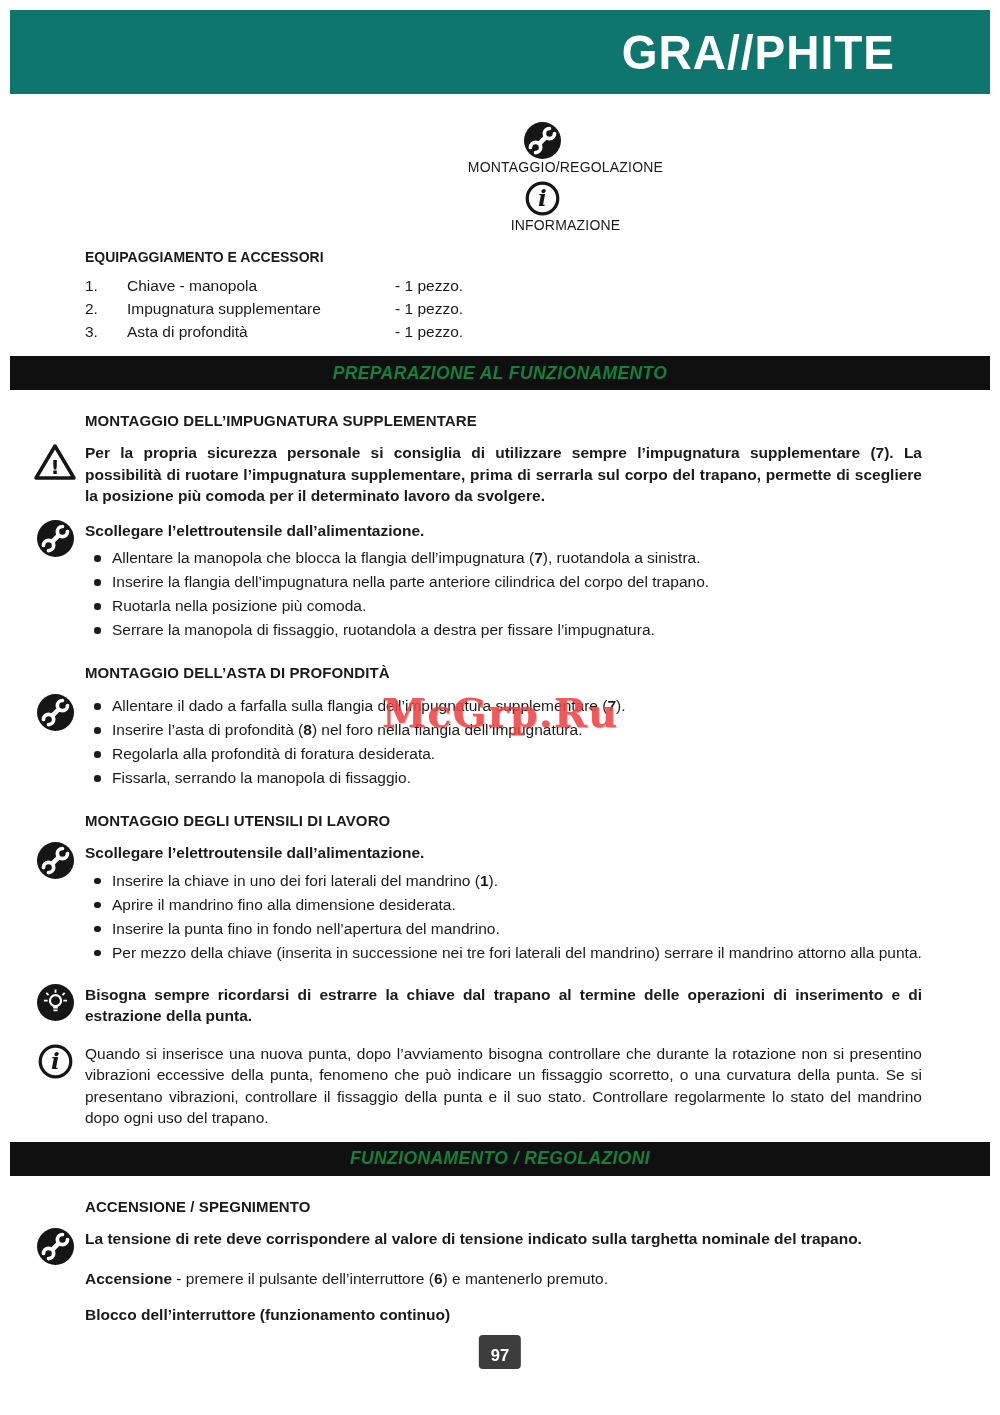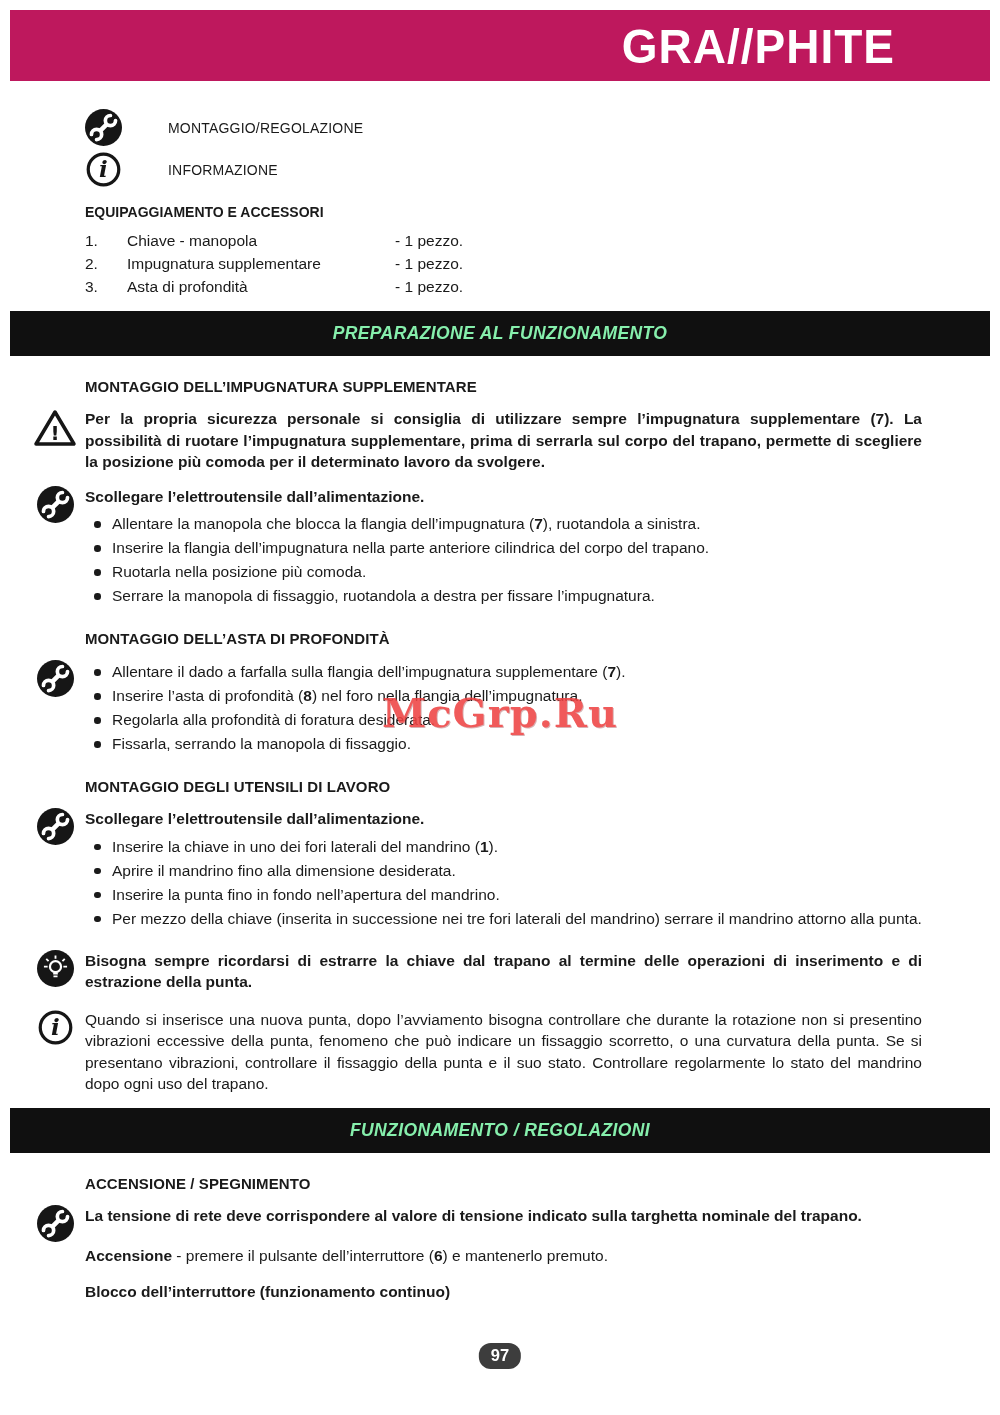--- a/index.html
+++ b/index.html
@@ -4,40 +4,40 @@
 <style>
   * { margin:0; padding:0; box-sizing:border-box; }
   html,body { background:#ffffff; }
   .page {
     width:1000px; height:1415px; position:relative; background:#fff;
     font-family:"Liberation Sans", "DejaVu Sans", sans-serif; color:#1a1a1a;
     overflow:hidden; margin:0 auto;
   }
   
   .header-bar {
-    margin:10px 10px 0; height:71px; background:#be185d;
+    margin:10px 10px 0; height:84px; background:#0f766e;
     display:flex; align-items:center; justify-content:flex-end; padding-right:95px;
   }
   .logo {
     color:#fff; font-weight:700; font-size:46px; letter-spacing:1px;
     transform:scaleY(1.05);
   }
   
   .legend { margin:28px 0 0 85px; }
-  .legend-row { display:flex; align-items:center; margin-bottom:5px; }
+  .legend-row { display:flex; align-items:center; margin-bottom:5px;flex-direction:column; }
   .icon { width:37px; height:37px; flex:0 0 auto; display:inline-block; }
   .icon svg { width:100%; height:100%; display:block; }
   .legend-label { margin-left:46px; font-size:14px; letter-spacing:0.2px; }
   
   .equip { margin:16px 0 0 85px; }
   .equip-title { font-size:14px; font-weight:700; margin-bottom:9px; }
   .equip-row { display:grid; grid-template-columns:42px 268px auto; font-size:15.5px; line-height:23px; }
   
   .banner {
-    margin:13px 10px 12px; height:45px; background:#101010; color:#86efac;
+    margin:13px 10px 12px; height:34px; background:#101010; color:#15803d;
     display:flex; align-items:center; justify-content:center;
   }
   .banner span { font-style:italic; font-weight:700; font-size:17.5px; letter-spacing:0.4px; }
   
   .content { margin:0 78px 0 85px; }
   h3.sec { font-size:15px; font-weight:700; margin-top:22px; letter-spacing:0.1px; }
   .block { position:relative; margin-top:13px; }
   .block .margin-icon { position:absolute; left:-48px; top:0; width:37px; height:37px; }
   .block .margin-icon svg { width:100%; height:100%; display:block; }
   .block .margin-icon.wide { left:-52px; width:44px; height:40px; }
@@ -50,21 +50,21 @@
     position:relative; padding-left:27px; font-size:15.5px; line-height:24px; text-align:justify;
   }
   ul.bullets li::before {
     content:""; position:absolute; left:9px; top:9px; width:6.5px; height:6.5px;
     border-radius:50%; background:#1a1a1a;
   }
   
   .page-num {
     position:absolute; left:50%; bottom:46px; transform:translateX(-50%);
     background:#3d3d3d; color:#fff; font-weight:700; font-size:16.5px;
-    padding:3px 12px 4px; border-radius:12px;
+    padding:11px 12px 4px; border-radius:4px;
   }
   
   .watermark {
     position:absolute; left:50%; top:712px; transform:translate(-50%,-50%);
     font-family:"DejaVu Serif", serif; font-weight:700; font-size:40px;
     color:#ef4444; opacity:0.88; letter-spacing:1px;
     text-shadow:1px 1px 0 rgba(130,0,10,0.35); pointer-events:none;
   }
   .defs { position:absolute; width:0; height:0; overflow:hidden; }
 </style>

